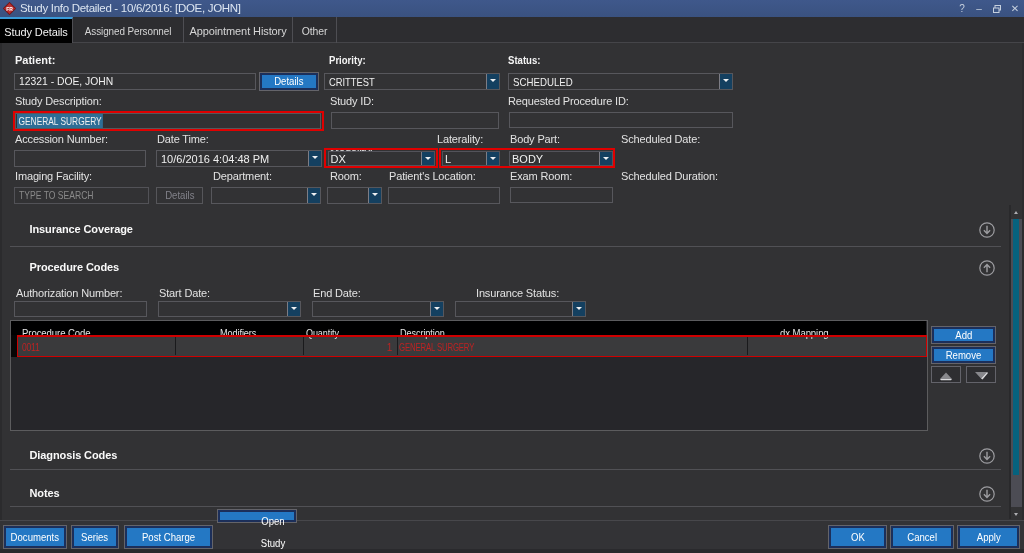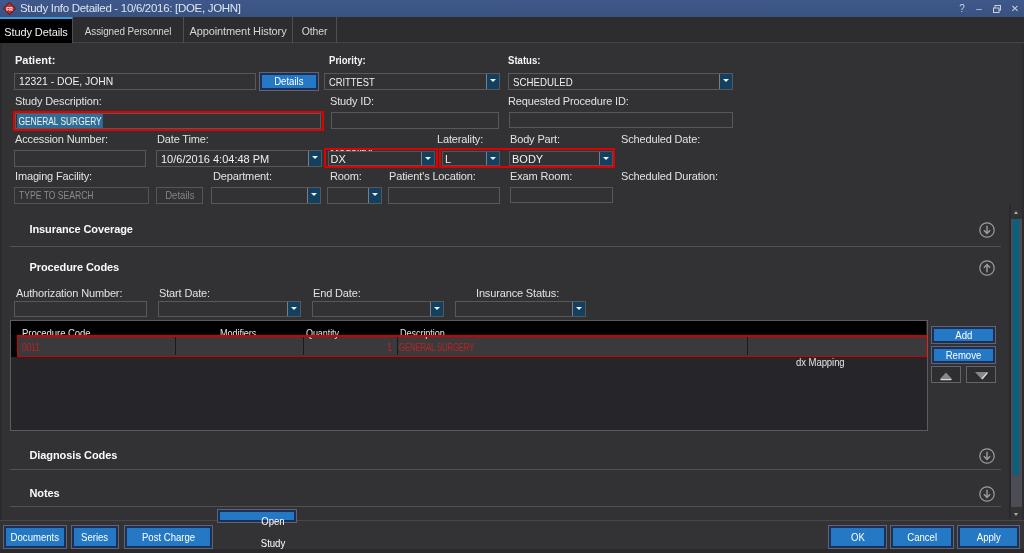--- a/index.html
+++ b/index.html
@@ -165,21 +165,21 @@
       <span class="txt"></span>
       <span class="arr"></span>
     </div>
 
   <div class="abs" style="left:10px; top:319.5px; width:918px; height:111px; background:#26262a; border:1.5px solid #5c5c5e;">
     <div class="abs" style="left:0; top:0; width:915px; height:16px; background:#000;"></div>
     <div class="gh" style="left:10.5px;"><span class="sl" style="transform:scaleX(0.87);">Procedure Code</span></div>
     <div class="gh" style="left:208.5px;"><span class="sl" style="transform:scaleX(0.83);">Modifiers</span></div>
     <div class="gh" style="left:294.5px;"><span class="sl" style="transform:scaleX(0.82);">Quantity</span></div>
     <div class="gh" style="left:388.5px;"><span class="sl" style="transform:scaleX(0.83);">Description</span></div>
-    <div class="gh" style="left:785px;margin-top:29px;"><span class="sl" style="transform:scaleX(0.87);">dx Mapping</span></div>
+    <div class="gh" style="left:769px;"><span class="sl" style="transform:scaleX(0.87);">dx Mapping</span></div>
 
     <div class="abs" style="left:0; top:14px; width:6.5px; height:22px; background:#050505;"></div>
     <div class="abs" style="left:6px; top:14.5px; width:909.5px; height:1.5px; background:#cf0000; z-index:3;"></div>
     <div class="abs" style="left:6px; top:16px; width:909.5px; height:20px; background:#3a3a3c; border:1.5px solid #cf0000; border-top:none;">
       <div class="abs" style="left:157px; top:0; width:1px; height:18.5px; background:#1a1a1c;"></div>
       <div class="abs" style="left:285px; top:0; width:1px; height:18.5px; background:#1a1a1c;"></div>
       <div class="abs" style="left:378.5px; top:0; width:1px; height:18.5px; background:#1a1a1c;"></div>
       <div class="abs" style="left:729px; top:0; width:1px; height:18.5px; background:#1a1a1c;"></div>
       <div class="gr sl" style="left:3.5px; transform:scaleX(0.85);">0011</div>
       <div class="gr" style="left:352px; width:22px; text-align:right;">1</div>

